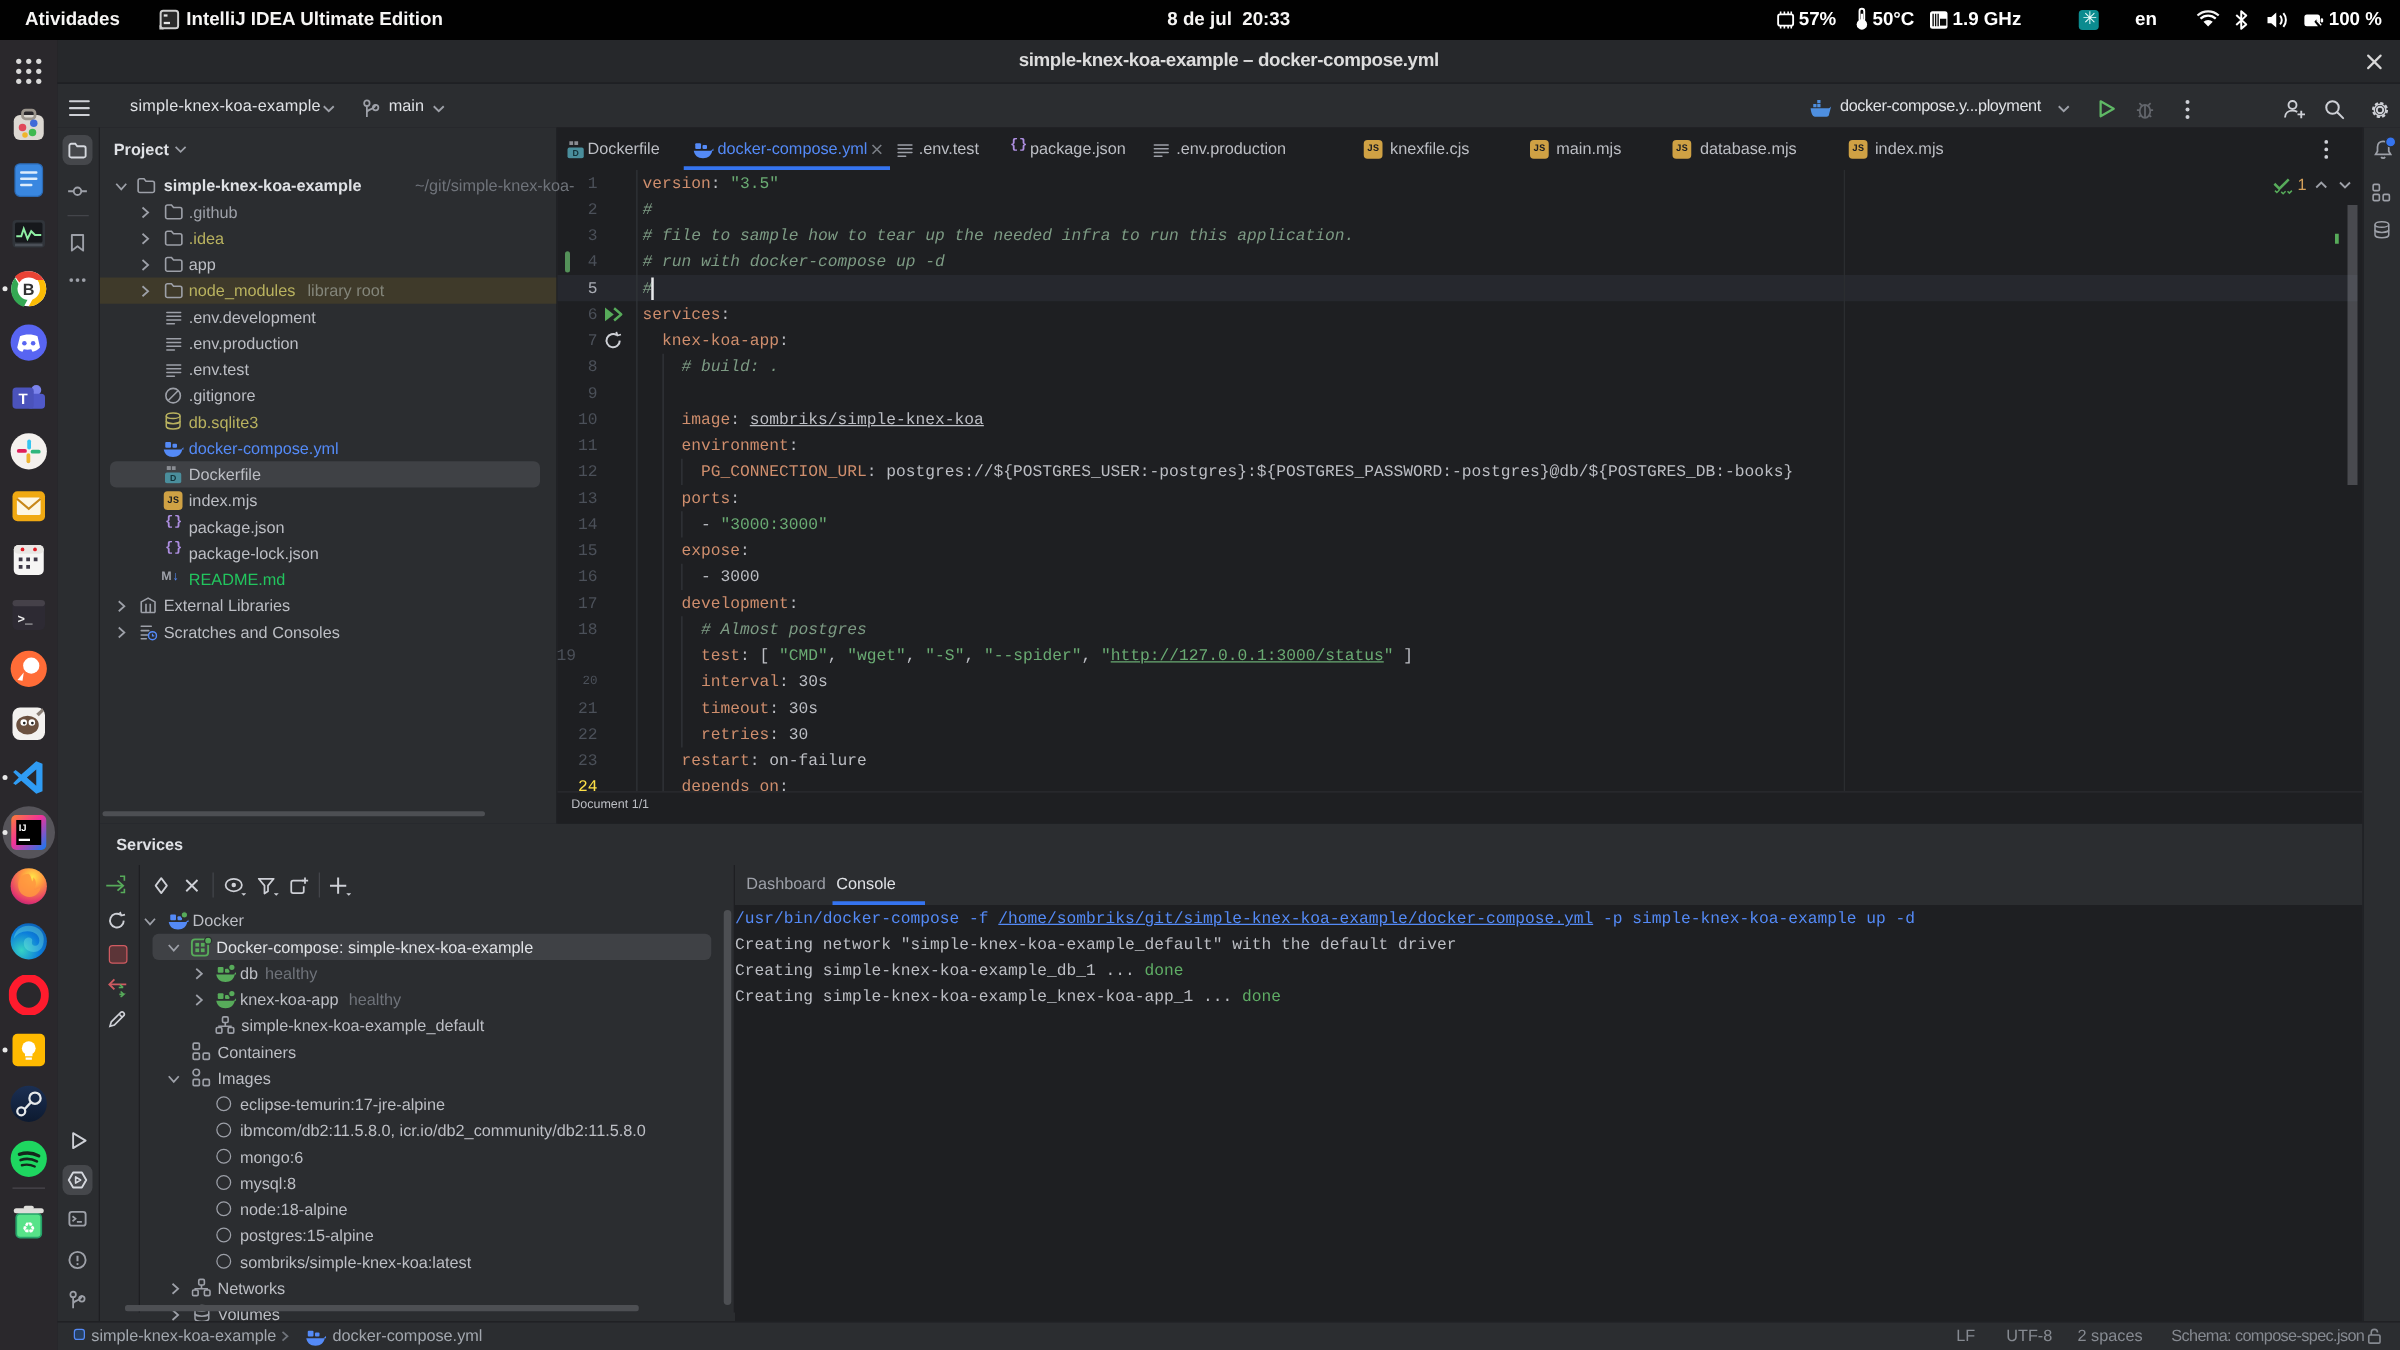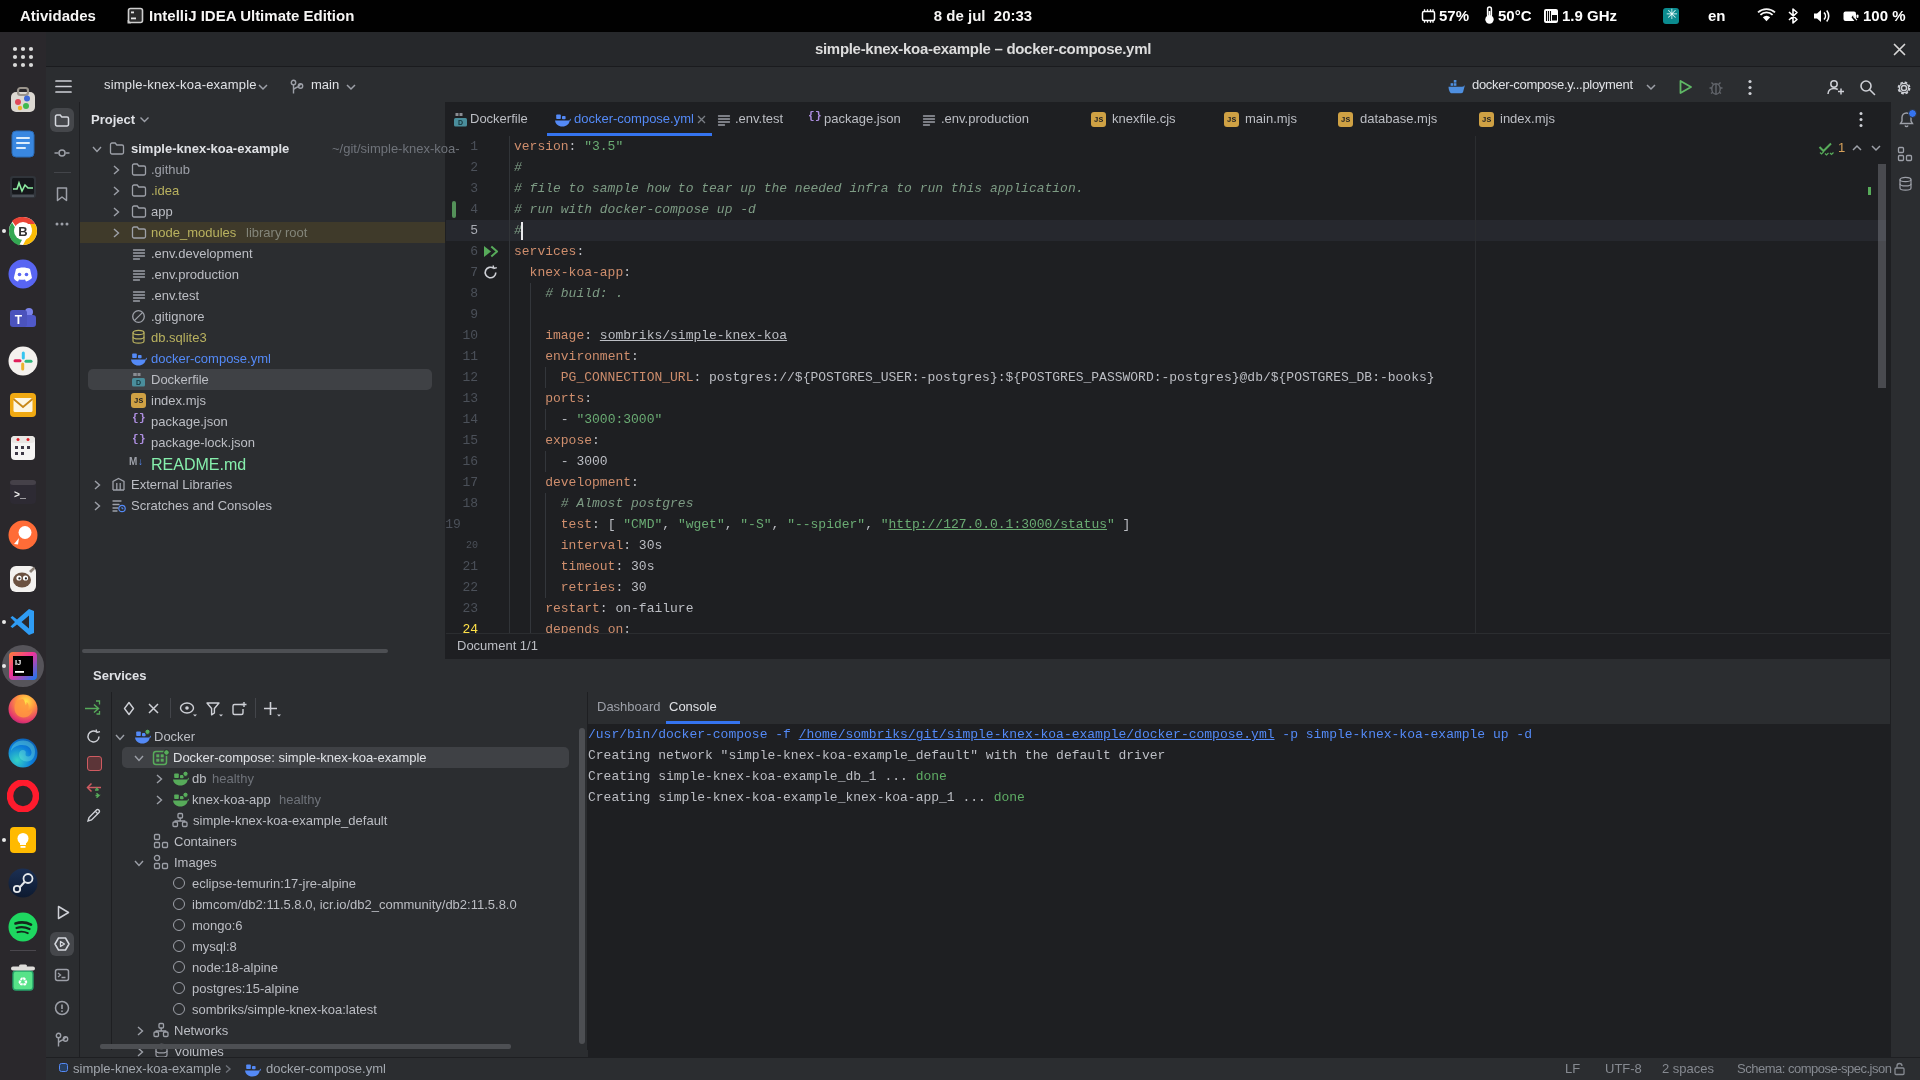--- a/index.html
+++ b/index.html
@@ -449,21 +449,21 @@
 <div class="a sans" style="left:151px;top:372px;font-size:13px;color:#bcbec4;">Dockerfile</div>
 <div class="a" style="left:131px;top:393px;width:15px;height:15px;border-radius:3px;background:#cfa144;"></div>
 <div class="a mono" style="left:131px;top:396px;width:15px;text-align:center;font-size:8px;font-weight:700;color:#1e1f22;line-height:9px;">JS</div>
 <div class="a sans" style="left:151px;top:393px;font-size:13px;color:#bcbec4;">index.mjs</div>
 <div class="a mono" style="left:132px;top:412px;font-size:11px;font-weight:700;color:#ad8ee0;letter-spacing:.5px;">{}</div>
 <div class="a sans" style="left:151px;top:414px;font-size:13px;color:#bcbec4;">package.json</div>
 <div class="a mono" style="left:132px;top:433px;font-size:11px;font-weight:700;color:#ad8ee0;letter-spacing:.5px;">{}</div>
 <div class="a sans" style="left:151px;top:435px;font-size:13px;color:#bcbec4;">package-lock.json</div>
 <div class="a sans" style="left:129px;top:456px;font-size:10px;font-weight:700;color:#9da0a8;">M</div>
 <div class="a sans" style="left:138px;top:456px;font-size:10px;font-weight:700;color:#548af7;">↓</div>
-<div class="a sans" style="left:151px;top:456px;font-size:16px;color:#86efac;">README.md</div>
+<div class="a sans" style="left:151px;top:456px;font-size:13px;color:#22c55e;">README.md</div>
 <svg class="a" style="left:93px;top:479px" width="8" height="12" viewBox="0 0 8 12">
       <path d="M2 2 L6.5 6 L2 10" fill="none" stroke="#9da0a8" stroke-width="1.4"></path>
     </svg>
 <svg class="a" style="left:111px;top:477px" width="15" height="15" viewBox="0 0 15 15">
 <g fill="none" stroke="#9da0a8" stroke-width="1.3">
         <path d="M2 13 V4.5 L7.5 1.5 L13 4.5 V13"></path>
         <path d="M2 13 h11 M5.8 6 v7 M9.2 6 v7"></path>
       </g>
     </svg>
 <div class="a sans" style="left:131px;top:477px;font-size:13px;color:#bcbec4;">External Libraries</div>
@@ -607,21 +607,21 @@
 <div class="a sans" style="left:1838px;top:140px;font-size:13px;color:#d5a05a;">1</div>
 <svg class="a" style="left:1851px;top:144px" width="12" height="8" viewBox="0 0 12 8">
 <path d="M2 6 L6 2 L10 6" fill="none" stroke="#9da0a8" stroke-width="1.5"></path>
     </svg>
 <svg class="a" style="left:1870px;top:144px" width="12" height="8" viewBox="0 0 12 8">
 <path d="M2 2 L6 6 L10 2" fill="none" stroke="#9da0a8" stroke-width="1.5"></path>
     </svg>
 <div class="a" style="left:1878px;top:164px;width:8px;height:224px;background:rgba(160,164,172,.33);"></div>
 <div class="a" style="left:1868px;top:187px;width:3px;height:8px;background:#57ab5a;"></div>
 <div class="a" style="left:446px;top:633px;width:1444px;height:26px;background:#1e1f22;border-top:1px solid #2b2d30;box-sizing:border-box;"></div>
-<div class="a sans" style="left:457px;top:638px;font-size:13px;color:#bcbec4;">Document 1/1</div>
+<div class="a sans" style="left:457px;top:638px;font-size:10px;color:#bcbec4;">Document 1/1</div>
 <div class="a" style="left:80px;top:659px;width:1810px;height:398px;background:#2b2d30;"></div>
 <div class="a sans" style="left:93px;top:668px;font-size:13px;font-weight:600;color:#dfe1e5;">Services</div>
 <div class="a" style="left:111px;top:692px;width:1px;height:358px;background:#1e1f22;"></div>
 <svg class="a" style="left:84px;top:700px" width="18" height="17" viewBox="0 0 18 17">
 <g fill="none" stroke="#57ab5a" stroke-width="1.5">
         <path d="M1 8.5 h13"></path>
         <path d="M10 4.5 L14.5 8.5 L10 12.5"></path>
       </g>
 <path d="M12 1 l3.5 0 l0 3.5 M12.5 14 l3 0 l0-3" fill="none" stroke="#57ab5a" stroke-width="1.3"></path>
     </svg>

